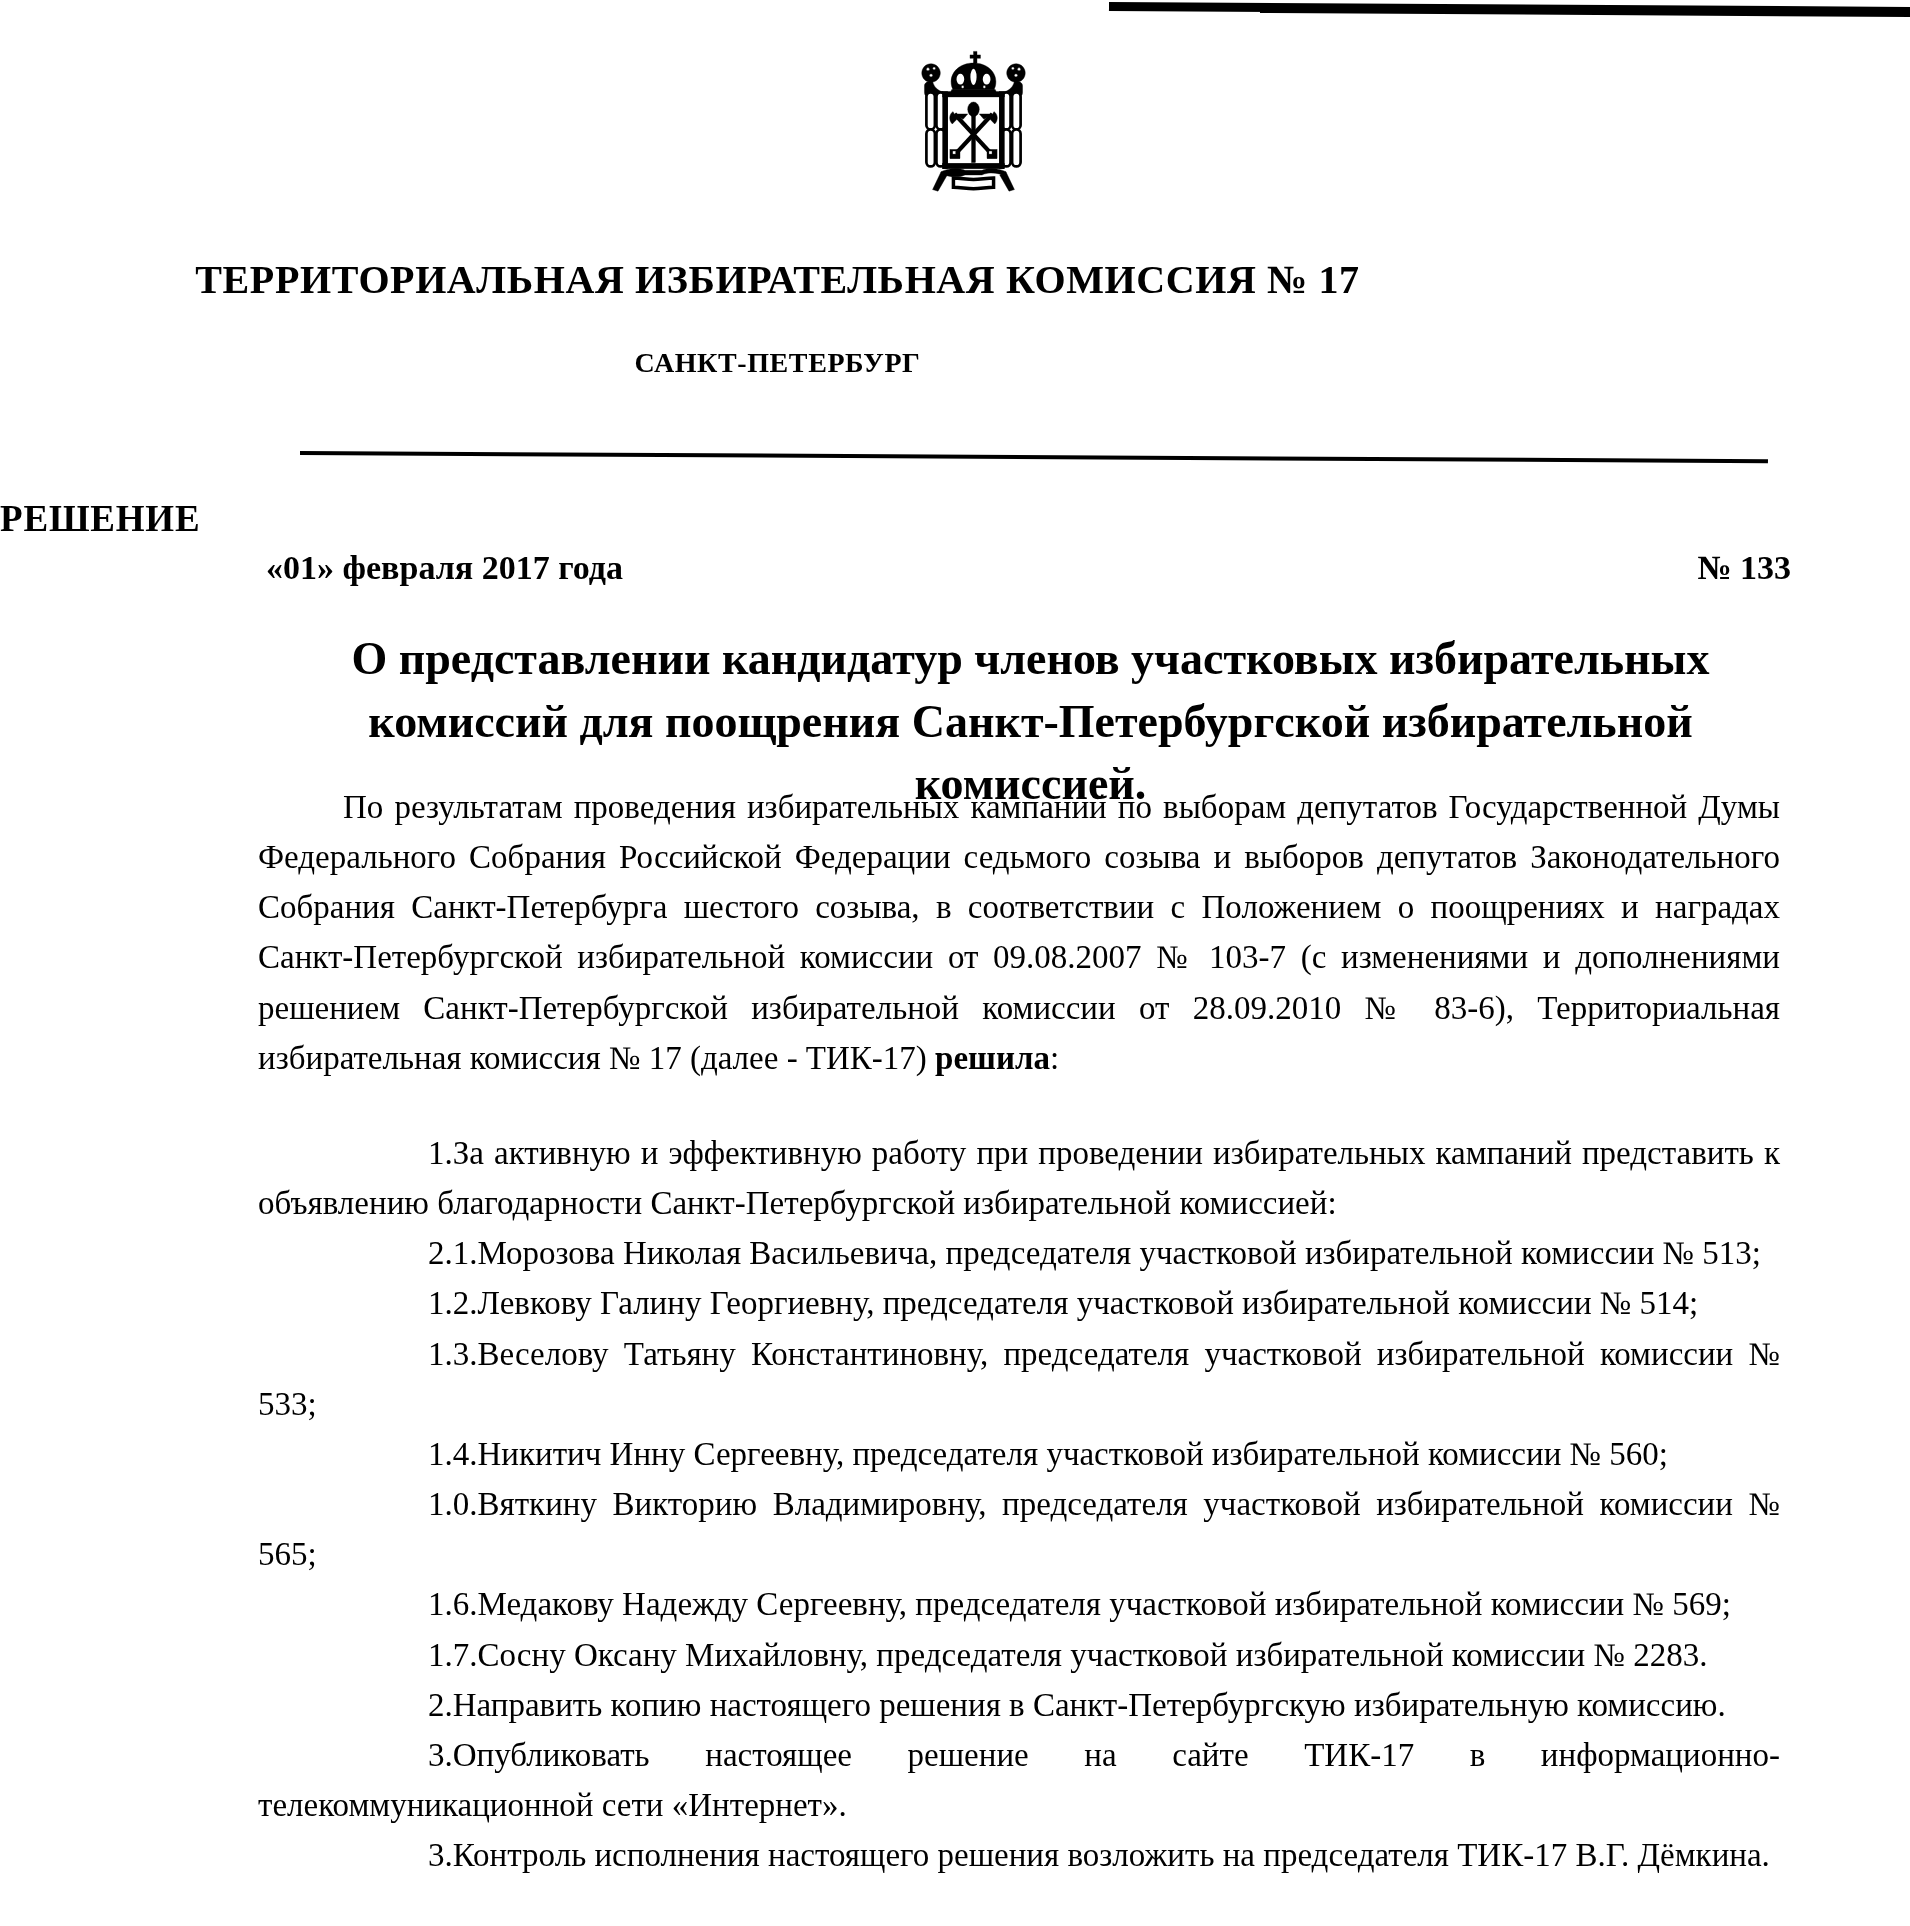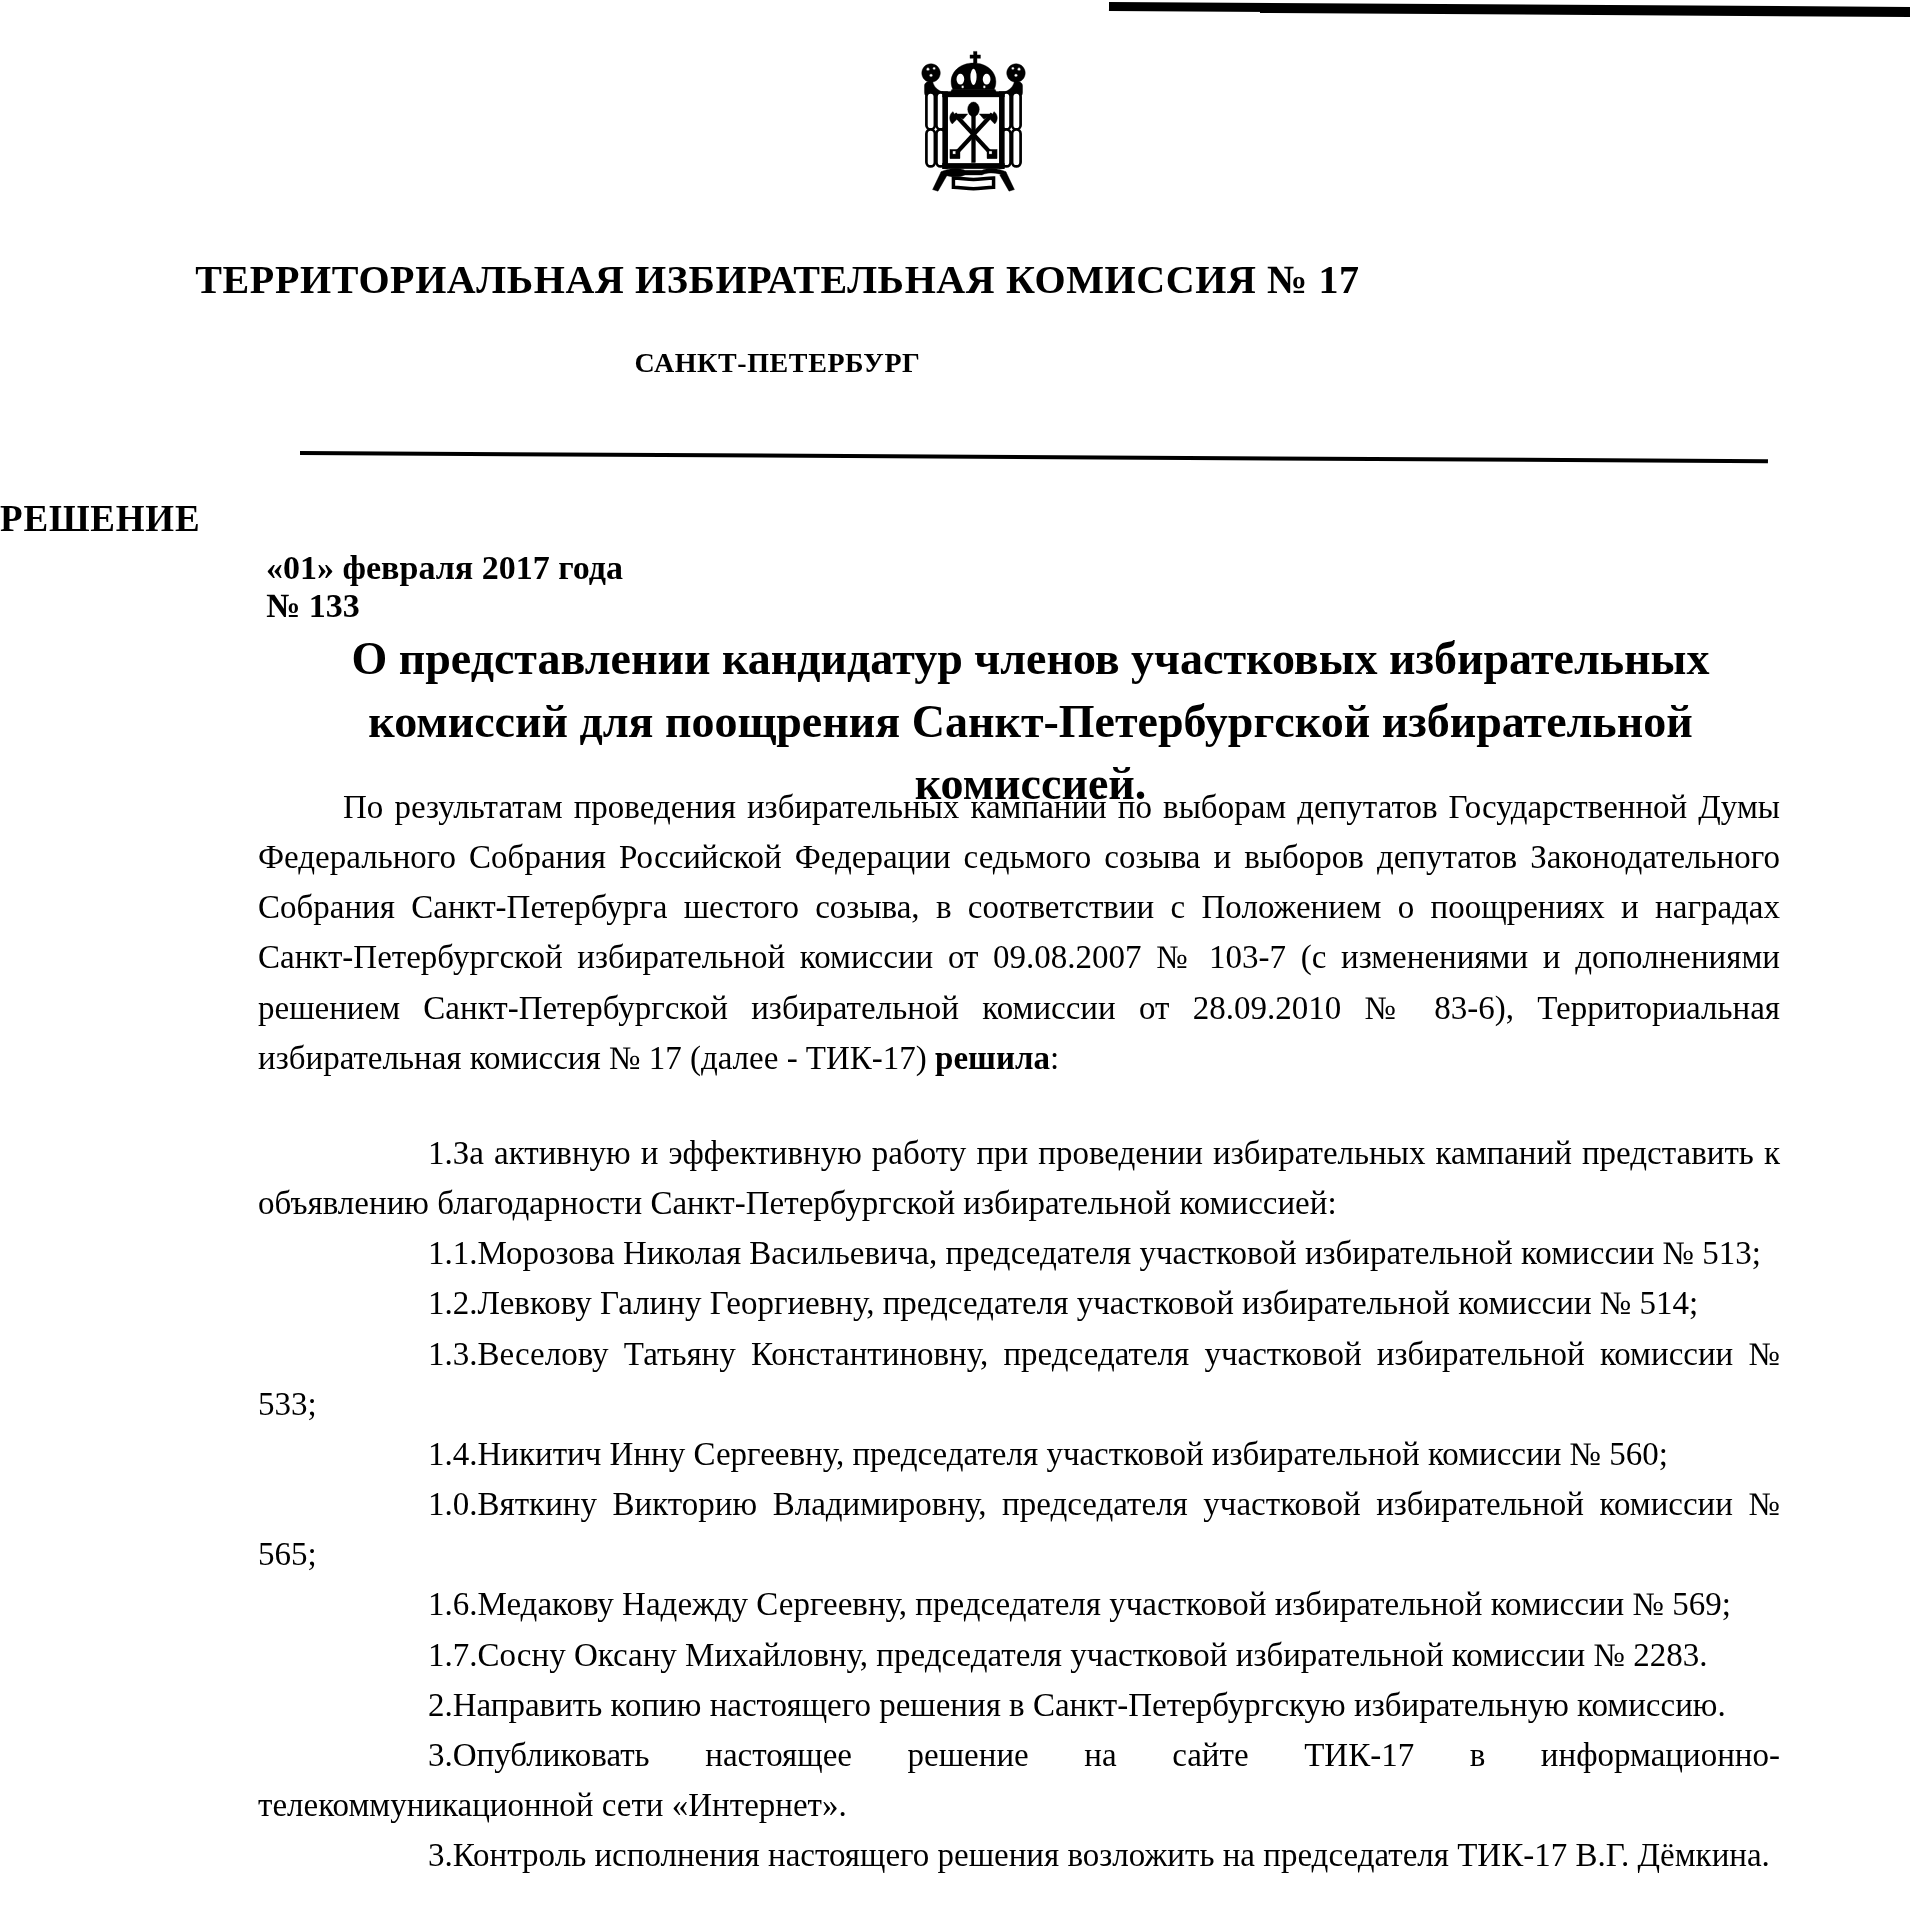--- a/index.html
+++ b/index.html
@@ -104,21 +104,20 @@
   .meta-row {
     position: absolute;
     left: 266px;
     top: 549px;
     width: 1525px;
     display: flex;
     justify-content: space-between;
     align-items: baseline;
     font-size: 34px;
     font-weight: bold;
-    flex-direction: column;
   }
   .doc-date { white-space: nowrap; }
   .doc-number { white-space: nowrap; }
 
   
   .subject {
     position: absolute;
     left: 293px;
     top: 628px;
     width: 1475px;
@@ -243,21 +242,21 @@
 
     <p class="para indent" style="margin-bottom: 45px;">
       <span>По результатам проведения избирательных кампаний по выборам депутатов Государственной Думы Федерального Собрания Российской Федерации седьмого созыва и выборов депутатов Законодательного Собрания Санкт-Петербурга шестого созыва, в соответствии с  Положением о поощрениях и наградах Санкт-Петербургской избирательной комиссии от 09.08.2007 № 103-7 (с изменениями и дополнениями решением Санкт-Петербургской избирательной комиссии от 28.09.2010 № 83-6), Территориальная избирательная комиссия  № 17 (далее - ТИК-17) </span><b>решила</b><span>:</span>
     </p>
 
     <p class="para indent">
       <span class="num-tab">1.</span><span>За активную и эффективную работу при проведении избирательных кампаний представить к объявлению благодарности Санкт-Петербургской избирательной комиссией:</span>
     </p>
 
     <p class="para indent">
-      <span class="num-tab">1.1.</span><span>Морозова Николая Васильевича, председателя участковой избирательной комиссии № 513;</span>
+      <span class="num-tab">2.1.</span><span>Морозова Николая Васильевича, председателя участковой избирательной комиссии № 513;</span>
     </p>
 
     <p class="para indent">
       <span class="num-tab">1.2.</span><span>Левкову Галину Георгиевну, председателя участковой избирательной комиссии № 514;</span>
     </p>
 
     <p class="para indent">
       <span class="num-tab">1.3.</span><span>Веселову Татьяну Константиновну, председателя участковой избирательной комиссии № 533;</span>
     </p>
 

